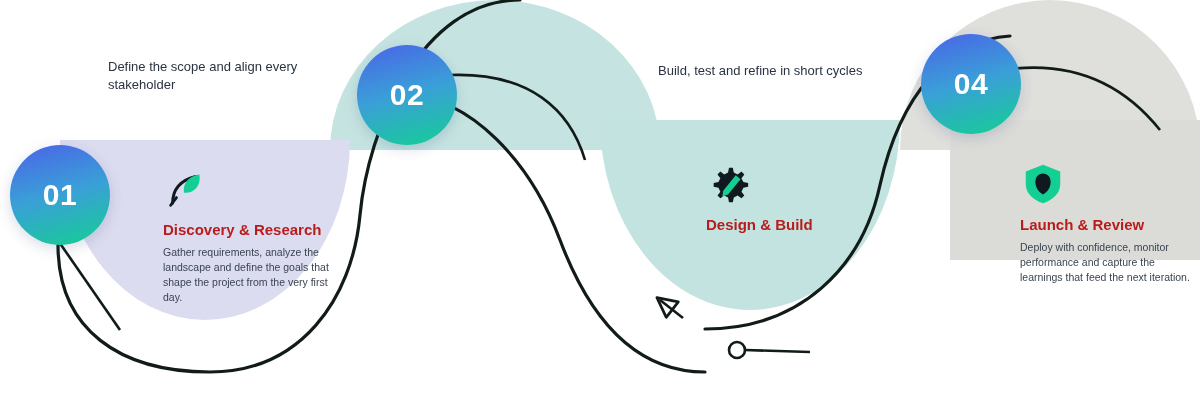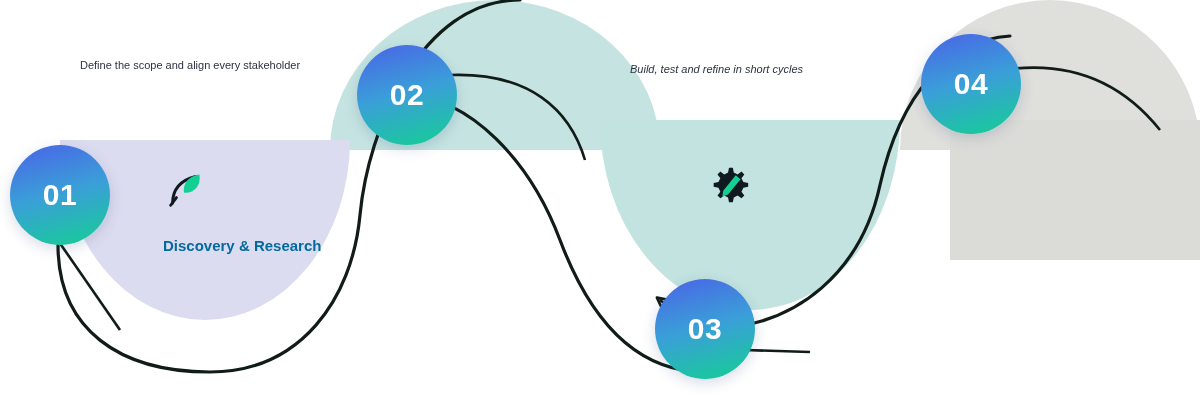--- a/index.html
+++ b/index.html
@@ -55,35 +55,35 @@
   }
   #badge-1{left:10px;top:145px;}
   #badge-2{left:357px;top:45px;}
   #badge-3{left:655px;top:279px;}
   #badge-4{left:921px;top:34px;}
 
   
   .content-block{position:absolute;}
   .blk-icon{width:46px;height:46px;margin-bottom:6px;}
   .blk-title{
-    font-size:15px;font-weight:bold;color:#0369a1;
-    line-height:1.25;margin:16px 0 5px 0;
+    font-size:15px;font-weight:bold;color:#b91c1c;
+    line-height:1.25;margin:0 0 5px 0;
   }
   .blk-body{
     font-size:10.5px;color:#3a4450;line-height:1.45;margin:0;
   }
   #block-1{left:163px;top:165px;width:175px;}
   #block-2{left:437px;top:172px;width:185px;}
   #block-3{left:706px;top:160px;width:180px;}
   #block-4{left:1020px;top:160px;width:175px;}
 
   
-  .top-label{position:absolute;font-size:11px;color:#2a3340;line-height:1.4;}
+  .top-label{position:absolute;font-size:13px;color:#2a3340;line-height:1.4;margin-left:28px;}
   #toplabel-1{left:80px;top:58px;width:250px;}
-  #toplabel-3{left:630px;top:62px;width:250px;font-style:italic;}
+  #toplabel-3{left:630px;top:62px;width:250px;}
 </style>
 </head>
 <body>
 
 <div id="stage">
 
   <div class="blob" id="blob-mint-top"></div>
   <div class="blob" id="blob-grey-top"></div>
   <div class="blob" id="blob-lavender"></div>
   <div class="blob" id="blob-mint"></div>
@@ -143,44 +143,52 @@
       <path d="M 928 96 L 952 116" fill="none" stroke="#111c18" stroke-width="2.6" marker-start="url(#arrowHead)"></path>
     </g>
   </svg>
 
   <div class="step-badge" id="badge-1" style="background:linear-gradient(165deg,#4a63e7 0%,#3a9fd8 48%,#14cf93 100%);align-items:center;">
     <span>01</span>
   </div>
   <div class="step-badge" id="badge-2" style="background:linear-gradient(165deg,#4a63e7 0%,#3a9fd8 48%,#14cf93 100%);">
     <span>02</span>
   </div>
-  <div class="step-badge" id="badge-3" style="background:linear-gradient(165deg,#4a63e7 0%,#3a9fd8 48%,#14cf93 100%);">
-    <span>03</span>
-  </div>
   <div class="step-badge" id="badge-4" style="background:linear-gradient(165deg,#4a63e7 0%,#3a9fd8 48%,#14cf93 100%);">
     <span>04</span>
   </div>
 
   <div class="top-label" id="toplabel-1">Define the scope and align every stakeholder</div>
   <div class="top-label" id="toplabel-3">Build, test and refine in short cycles</div>
 
   <div class="content-block" id="block-1">
     <svg class="blk-icon" viewBox="0 0 48 48">
       <path d="M10 40 C10 26, 18 16, 34 12" fill="none" stroke="#101820" stroke-width="3" stroke-linecap="round"></path>
       <path d="M38 10 C40 22, 32 30, 22 29 C20 19, 28 11, 38 10 Z" fill="#14cf93"></path>
       <path d="M8 42 L14 34" fill="none" stroke="#101820" stroke-width="3" stroke-linecap="round"></path>
     </svg>
     <p class="blk-title">Discovery &amp; Research</p>
+    <p class="blk-body">Gather requirements, analyze the landscape and define the goals that shape the project from the very first day.</p>
   </div>
 
 
   <div class="content-block" id="block-3">
     <svg class="blk-icon" viewBox="0 0 48 48">
       <path d="M24 8 L28 8 L29 13 L33 15 L37 12 L40 15 L37 19 L39 23 L44 24 L44 28
                L39 29 L37 33 L40 37 L37 40 L33 37 L29 39 L28 44 L24 44 L23 39 L19 37
                L15 40 L12 37 L15 33 L13 29 L8 28 L8 24 L13 23 L15 19 L12 15 L15 12
                L19 15 L23 13 Z" fill="#101820"></path>
       <path d="M18 32 L31 16 L36 20 L23 36 L17 38 Z" fill="#14cf93"></path>
     </svg>
+    <p class="blk-title">Design &amp; Build</p>
   </div>
 
+  <div class="content-block" id="block-4">
+    <svg class="blk-icon" viewBox="0 0 48 48">
+      <path d="M24 5 L42 12 V25 C42 35, 34 42, 24 45 C14 42, 6 35, 6 25 V12 Z" fill="#14cf93"></path>
+      <path d="M24 14 C29 14, 32 18, 32 23 C32 29, 28 34, 24 36
+               C20 34, 16 29, 16 23 C16 18, 19 14, 24 14 Z" fill="#101820"></path>
+    </svg>
+    <p class="blk-title">Launch &amp; Review</p>
+    <p class="blk-body">Deploy with confidence, monitor performance and capture the learnings that feed the next iteration.</p>
+  </div>
 
 </div>
 
 </body></html>

